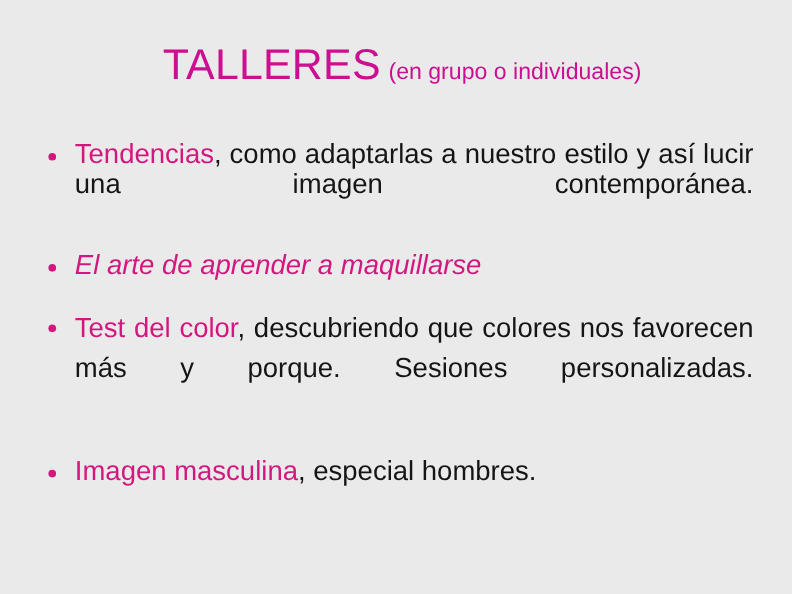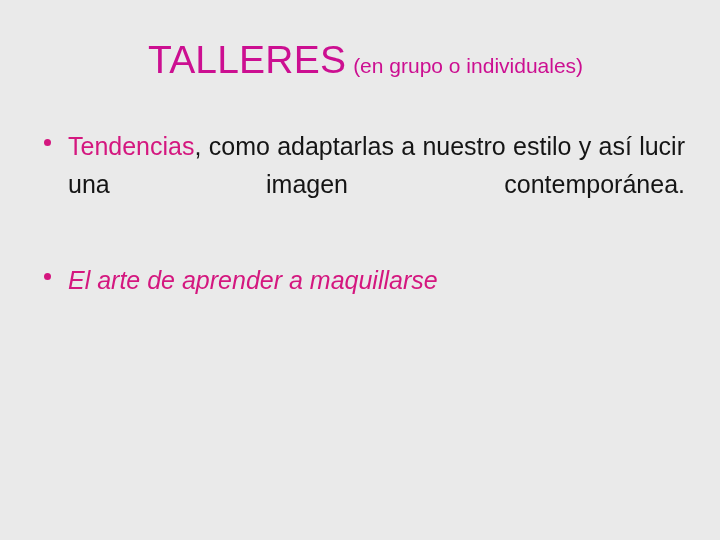--- a/index.html
+++ b/index.html
@@ -70,21 +70,21 @@
     left: 11px;
     top: 12px;
     width: 7px;
     height: 7px;
     border-radius: 50%;
     background: #d4177f;
   }
 
   .bullet-text {
     font-size: 25px;
-    line-height: 38px;
+    line-height: 27px;
     color: #151515;
     text-align: left;
     word-spacing: 0px;
   }
   .bullet-text.justified {
     text-align: justify;
     text-justify: inter-word;
   }
   .bullet-text.justified::after {
     content: "";
@@ -119,16 +119,24 @@
     <div class="bullet-row" id="bullet-1">
       <span class="bullet-dot"></span>
       <div class="bullet-text justified"><span class="hl">Tendencias</span><span class="plain">, como adaptarlas a nuestro estilo y así lucir una imagen contemporánea.</span></div>
     </div>
 
     <div class="bullet-row" id="bullet-2">
       <span class="bullet-dot"></span>
       <div class="bullet-text"><span class="hl">El arte de aprender a maquillarse</span><span class="plain"></span></div>
     </div>
 
+    <div class="bullet-row" id="bullet-3">
+      <span class="bullet-dot"></span>
+      <div class="bullet-text justified"><span class="hl">Test del color</span><span class="plain">, descubriendo que colores nos favorecen más y porque. Sesiones personalizadas.</span></div>
+    </div>
 
+    <div class="bullet-row" id="bullet-4">
+      <span class="bullet-dot"></span>
+      <div class="bullet-text"><span class="hl">Imagen masculina</span><span class="plain">, especial hombres.</span></div>
+    </div>
 
   </div>
 </div>
 
 </body></html>

